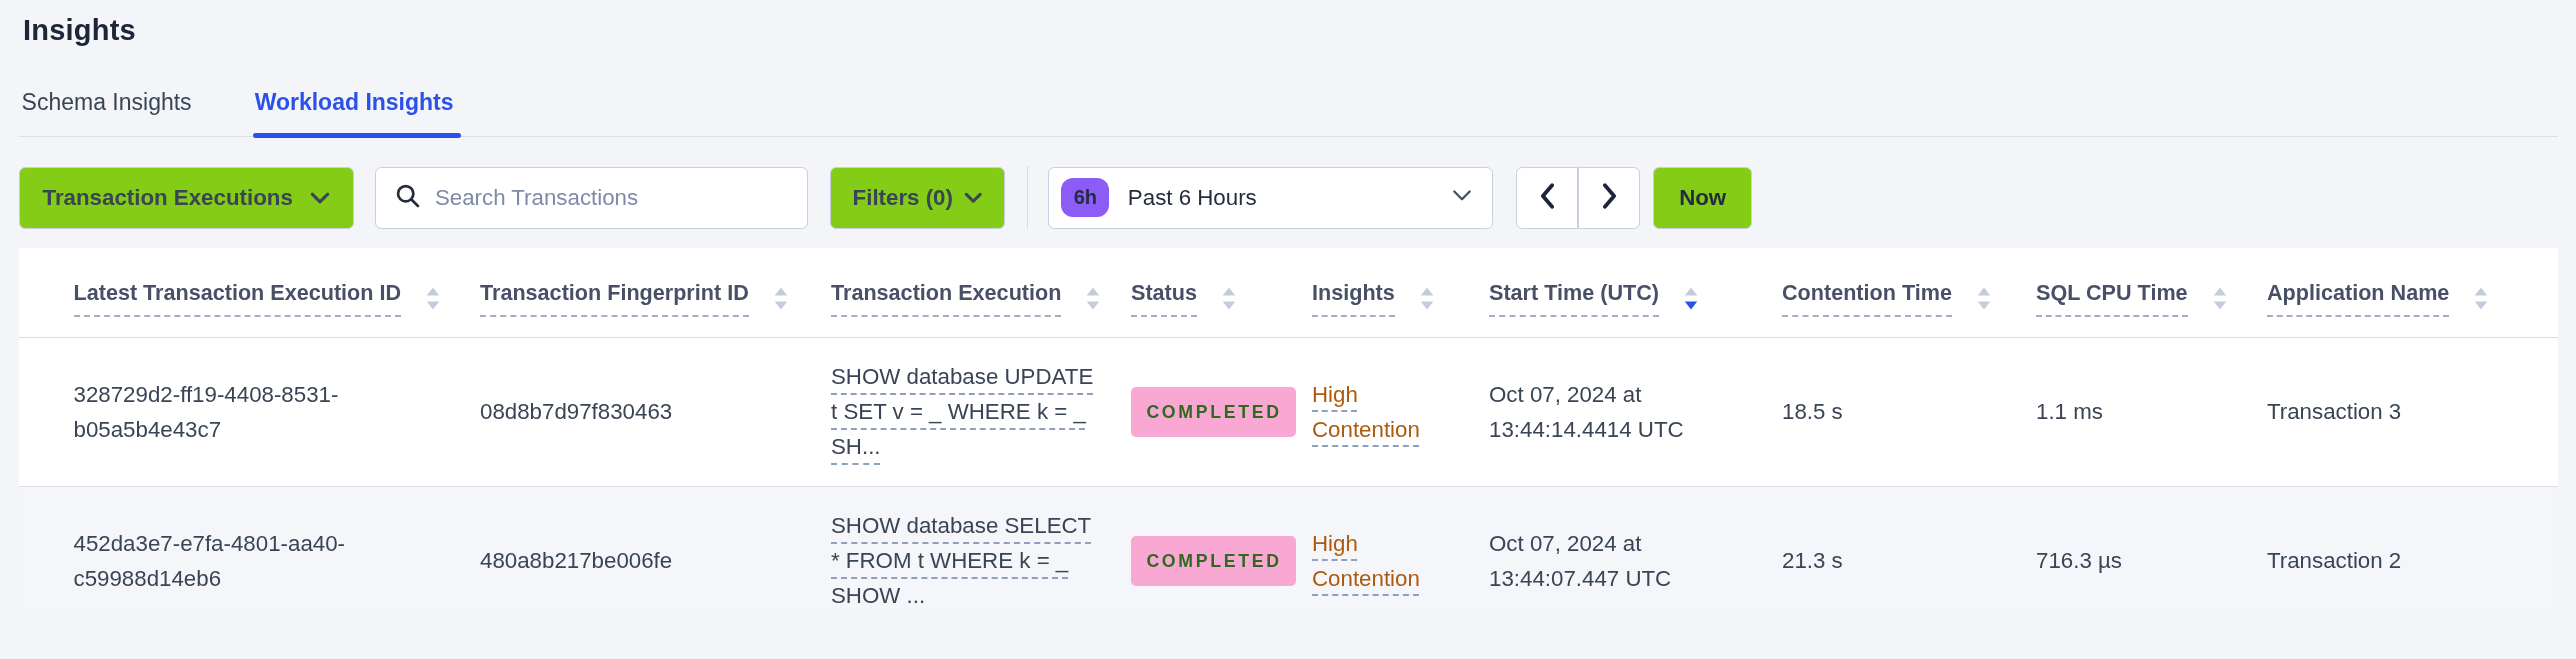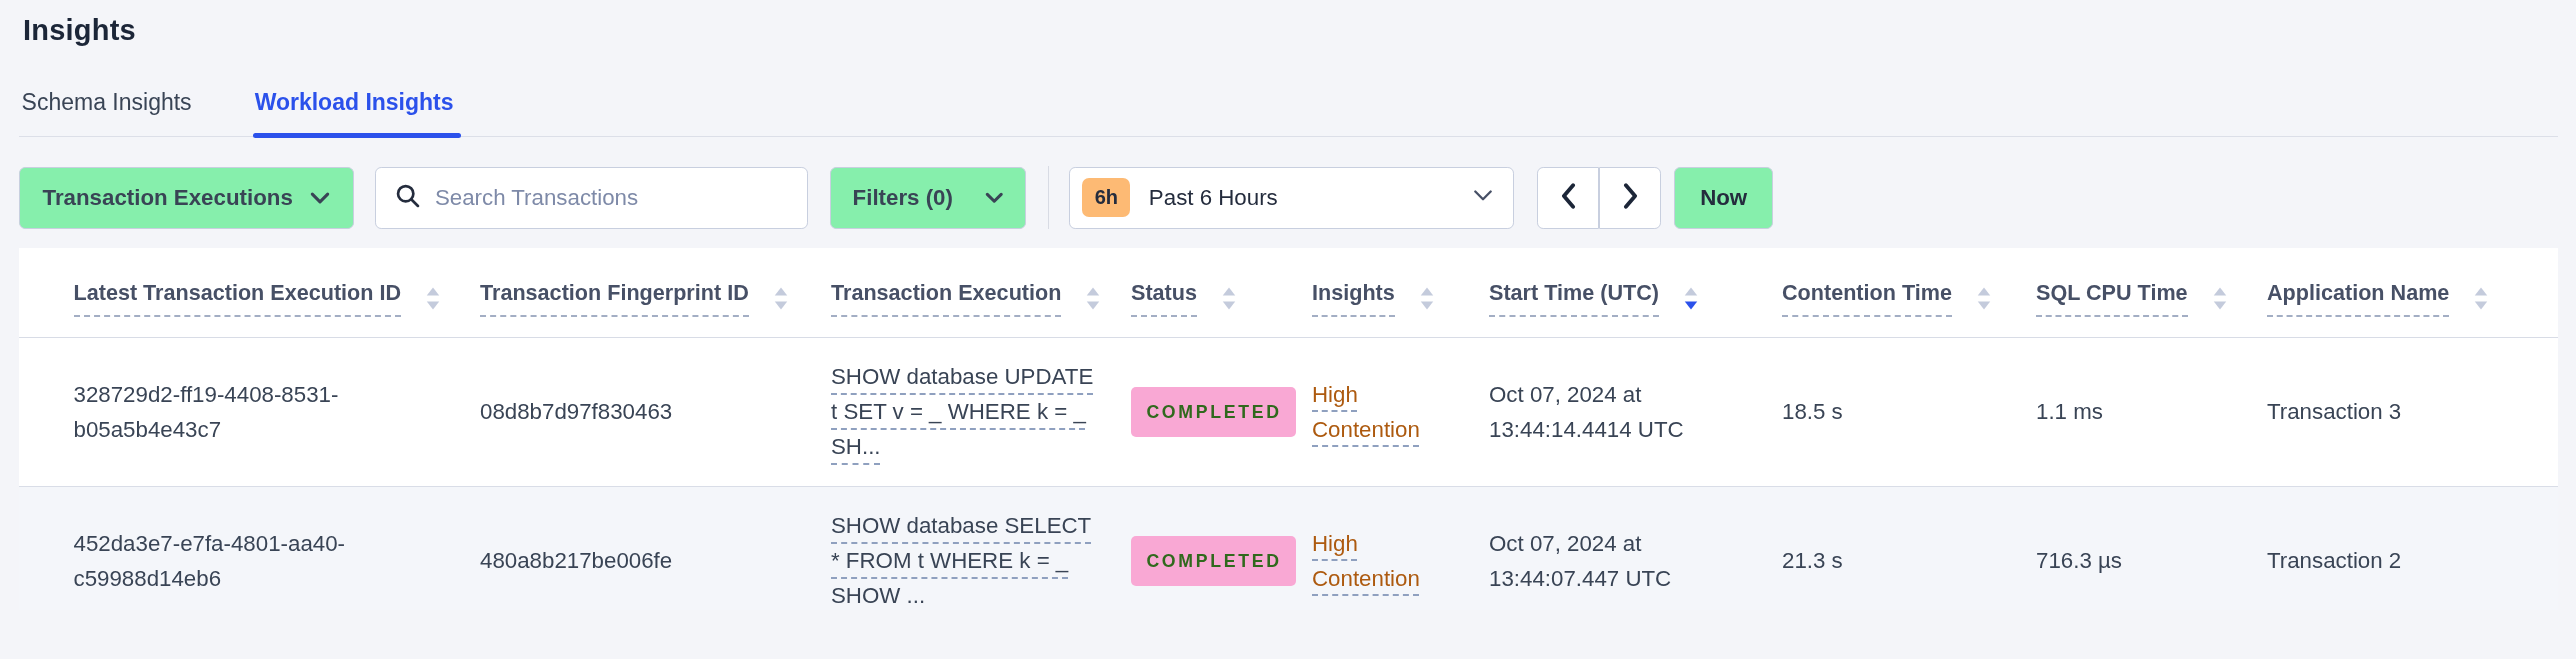--- a/index.html
+++ b/index.html
@@ -30,49 +30,49 @@
   }
   .tab.active { color:#2b51eb; font-weight:bold; }
   .tab.active::after {
     content:""; position:absolute; left:-1.5px; right:-7.7px; bottom:-2.3px;
     height:5.4px; background:#2b51eb; border-radius:3.1px;
   }
 
   
   .toolbar { margin-top:29px; display:flex; align-items:center; }
   .btn {
-    height:62px; background:#86efac;
+    height:62px; background:#84cc16;
     border:1.5px solid #c8cfdf; border-radius:6.2px;
     display:inline-flex; align-items:center;
     font-size:22.3px; font-weight:bold; color:#394455;
     cursor:pointer; white-space:nowrap;
   }
   .select-btn { padding:0 23px; gap:17px; }
   .search-box {
     margin-left:21.6px; width:433px; height:62px; background:#fff;
     border:1.5px solid #c8cfdf; border-radius:6.2px;
     display:flex; align-items:center; padding:0 18.5px; gap:14px;
   }
   .search-box input {
     border:none; outline:none; flex:1; min-width:0;
     font-family:"Liberation Sans", sans-serif;
     font-size:22.3px; color:#a16207; background:transparent;
   }
   .search-box input::placeholder { color:#7e8aa8; opacity:1; }
-  .filters-btn { margin-left:21.6px; padding:0 21.6px; gap:32px; }
+  .filters-btn { margin-left:21.6px; padding:0 21.6px; gap:11px; }
 
   .v-divider { width:1.5px; height:63px; background:#d8dbe4; margin:0 20px 0 21.6px; }
 
   .time-picker {
     width:445px; height:62px; background:#fff;
     border:1.5px solid #c8cfdf; border-radius:6.2px;
     display:flex; align-items:center; padding:0 20px 0 12.3px; gap:18.5px; cursor:pointer;
   }
   .time-chip {
-    background:#fdba74; border-radius:7px; padding:7.7px 12.3px;
+    background:#8b5cf6; border-radius:12px; padding:7.7px 12.3px;
     font-size:20px; font-weight:bold; color:#242c3d;
   }
   .time-label { font-size:22.3px; color:#242c3d; flex:1; }
 
   .range-arrows { margin-left:23px; display:flex; }
   .arrow-btn {
     width:62px; height:62px; background:#fff; border:1.5px solid #c8cfdf;
     display:flex; align-items:center; justify-content:center; cursor:pointer;
   }
   .arrow-btn.left  { border-radius:6.2px 0 0 6.2px; border-right-width:0.8px; }

